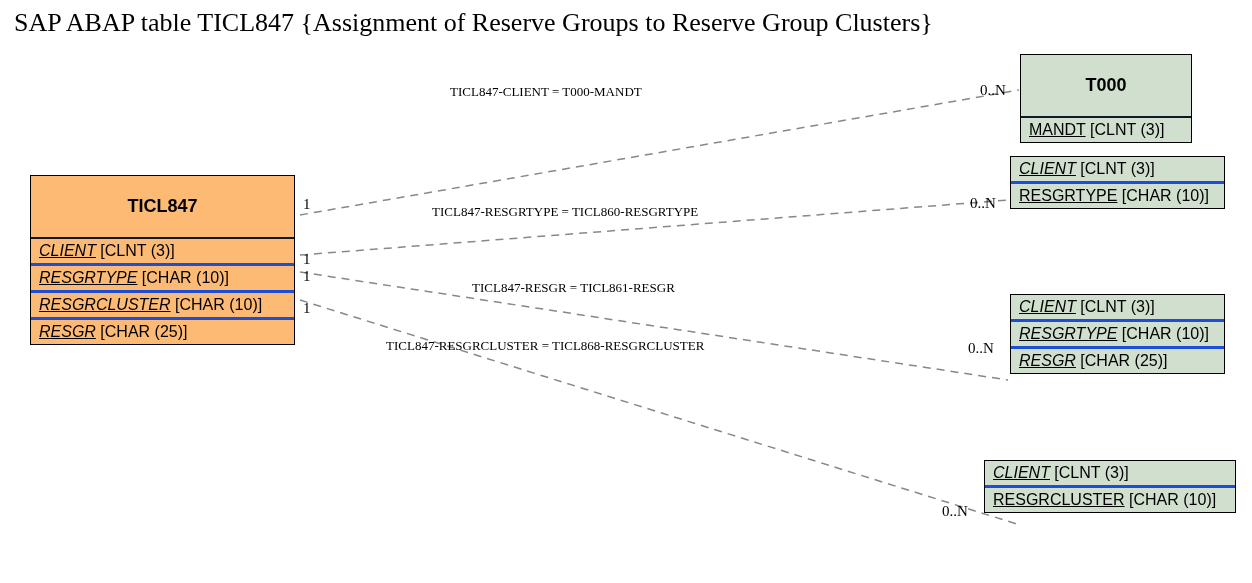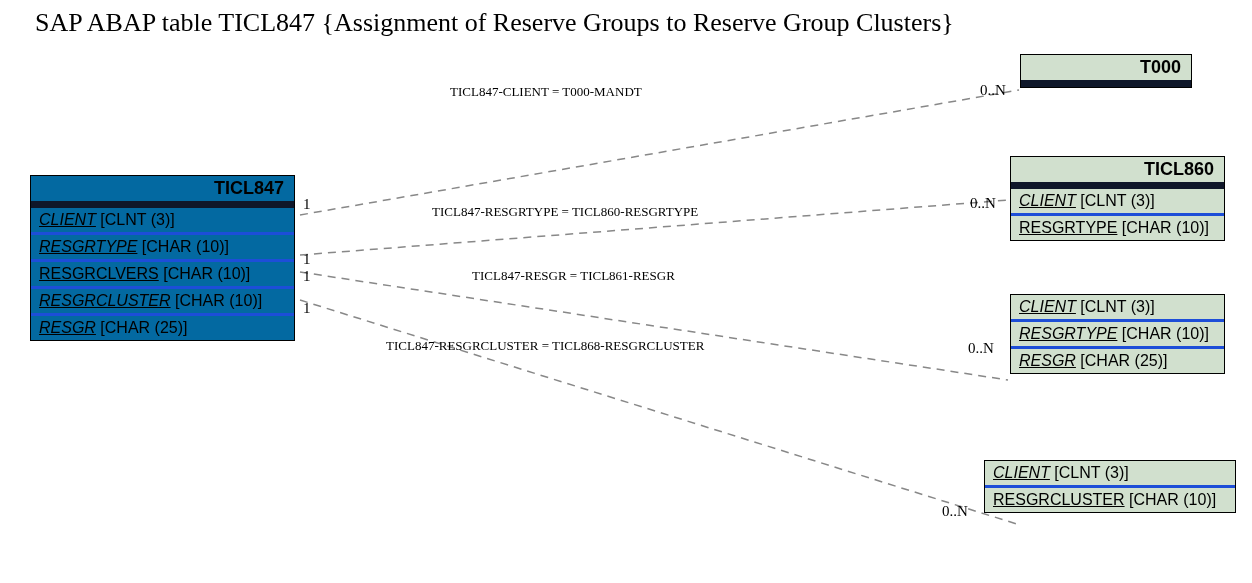--- a/index.html
+++ b/index.html
@@ -11,35 +11,34 @@
     height: 583px;
     position: relative;
     overflow: hidden;
   }
   .title {
     position: absolute;
     top: 8px;
     left: 14px;
     font-size: 26px;
     font-family: "Times New Roman", serif;
-    margin-left: 21px;
   }
   .entity {
     position: absolute;
     border: 1px solid #000;
     background: #d1e0ce;
   }
   .entity.primary {
-    background: #0369a1;
+    background: #fdba74;
   }
   .entity-name {
     font-weight: bold;
-    text-align: right;
-    padding: 2px 10px;
-    border-bottom: 7px solid #0f172a;
+    text-align: center;
+    padding: 20px 10px;
+    border-bottom: 2px solid #0f172a;
     font-size: 18px;
   }
   .entity-field {
     padding: 3px 8px;
     border-bottom: 3px solid #1d4ed8;
     font-size: 16px;
     white-space: nowrap;
   }
   .entity-field:last-child {
     border-bottom: none;
@@ -81,36 +80,35 @@
 
 <div class="entity primary" style="left:30px; top:175px; width:263px;">
   <div class="entity-name">TICL847</div>
   <div class="entity-field">
     <span class="fname italic underline">CLIENT</span> <span>[CLNT (3)]</span>
   </div>
   <div class="entity-field">
     <span class="fname italic underline">RESGRTYPE</span> <span>[CHAR (10)]</span>
   </div>
   <div class="entity-field">
-    <span class="fname underline">RESGRCLVERS</span> <span>[CHAR (10)]</span>
-  </div>
-  <div class="entity-field">
     <span class="fname italic underline">RESGRCLUSTER</span> <span>[CHAR (10)]</span>
   </div>
   <div class="entity-field">
     <span class="fname italic underline">RESGR</span> <span>[CHAR (25)]</span>
   </div>
 </div>
 
 <div class="entity" style="left:1020px; top:54px; width:170px;">
   <div class="entity-name">T000</div>
+  <div class="entity-field">
+    <span class="fname underline">MANDT</span> <span>[CLNT (3)]</span>
+  </div>
 </div>
 
 <div class="entity" style="left:1010px; top:156px; width:213px;">
-  <div class="entity-name">TICL860</div>
   <div class="entity-field">
     <span class="fname italic underline">CLIENT</span> <span>[CLNT (3)]</span>
   </div>
   <div class="entity-field">
     <span class="fname underline">RESGRTYPE</span> <span>[CHAR (10)]</span>
   </div>
 </div>
 
 <div class="entity" style="left:1010px; top:294px; width:213px;">
   <div class="entity-field">
@@ -128,21 +126,21 @@
   <div class="entity-field">
     <span class="fname italic underline">CLIENT</span> <span>[CLNT (3)]</span>
   </div>
   <div class="entity-field">
     <span class="fname underline">RESGRCLUSTER</span> <span>[CHAR (10)]</span>
   </div>
 </div>
 
 <div class="rel-label" style="left:450px; top:84px;">TICL847-CLIENT = T000-MANDT</div>
 <div class="rel-label" style="left:432px; top:204px;">TICL847-RESGRTYPE = TICL860-RESGRTYPE</div>
-<div class="rel-label" style="left:472px; top:268px;">TICL847-RESGR = TICL861-RESGR</div>
+<div class="rel-label" style="left:472px; top:280px;">TICL847-RESGR = TICL861-RESGR</div>
 <div class="rel-label" style="left:386px; top:338px;text-align:right;">TICL847-RESGRCLUSTER = TICL868-RESGRCLUSTER</div>
 
 <div class="card" style="left:303px; top:196px;">1</div>
 <div class="card" style="left:303px; top:251px;">1</div>
 <div class="card" style="left:303px; top:268px;">1</div>
 <div class="card" style="left:303px; top:300px;">1</div>
 
 <div class="card" style="left:980px; top:82px;">0..N</div>
 <div class="card" style="left:970px; top:195px;">0..N</div>
 <div class="card" style="left:968px; top:340px;">0..N</div>

